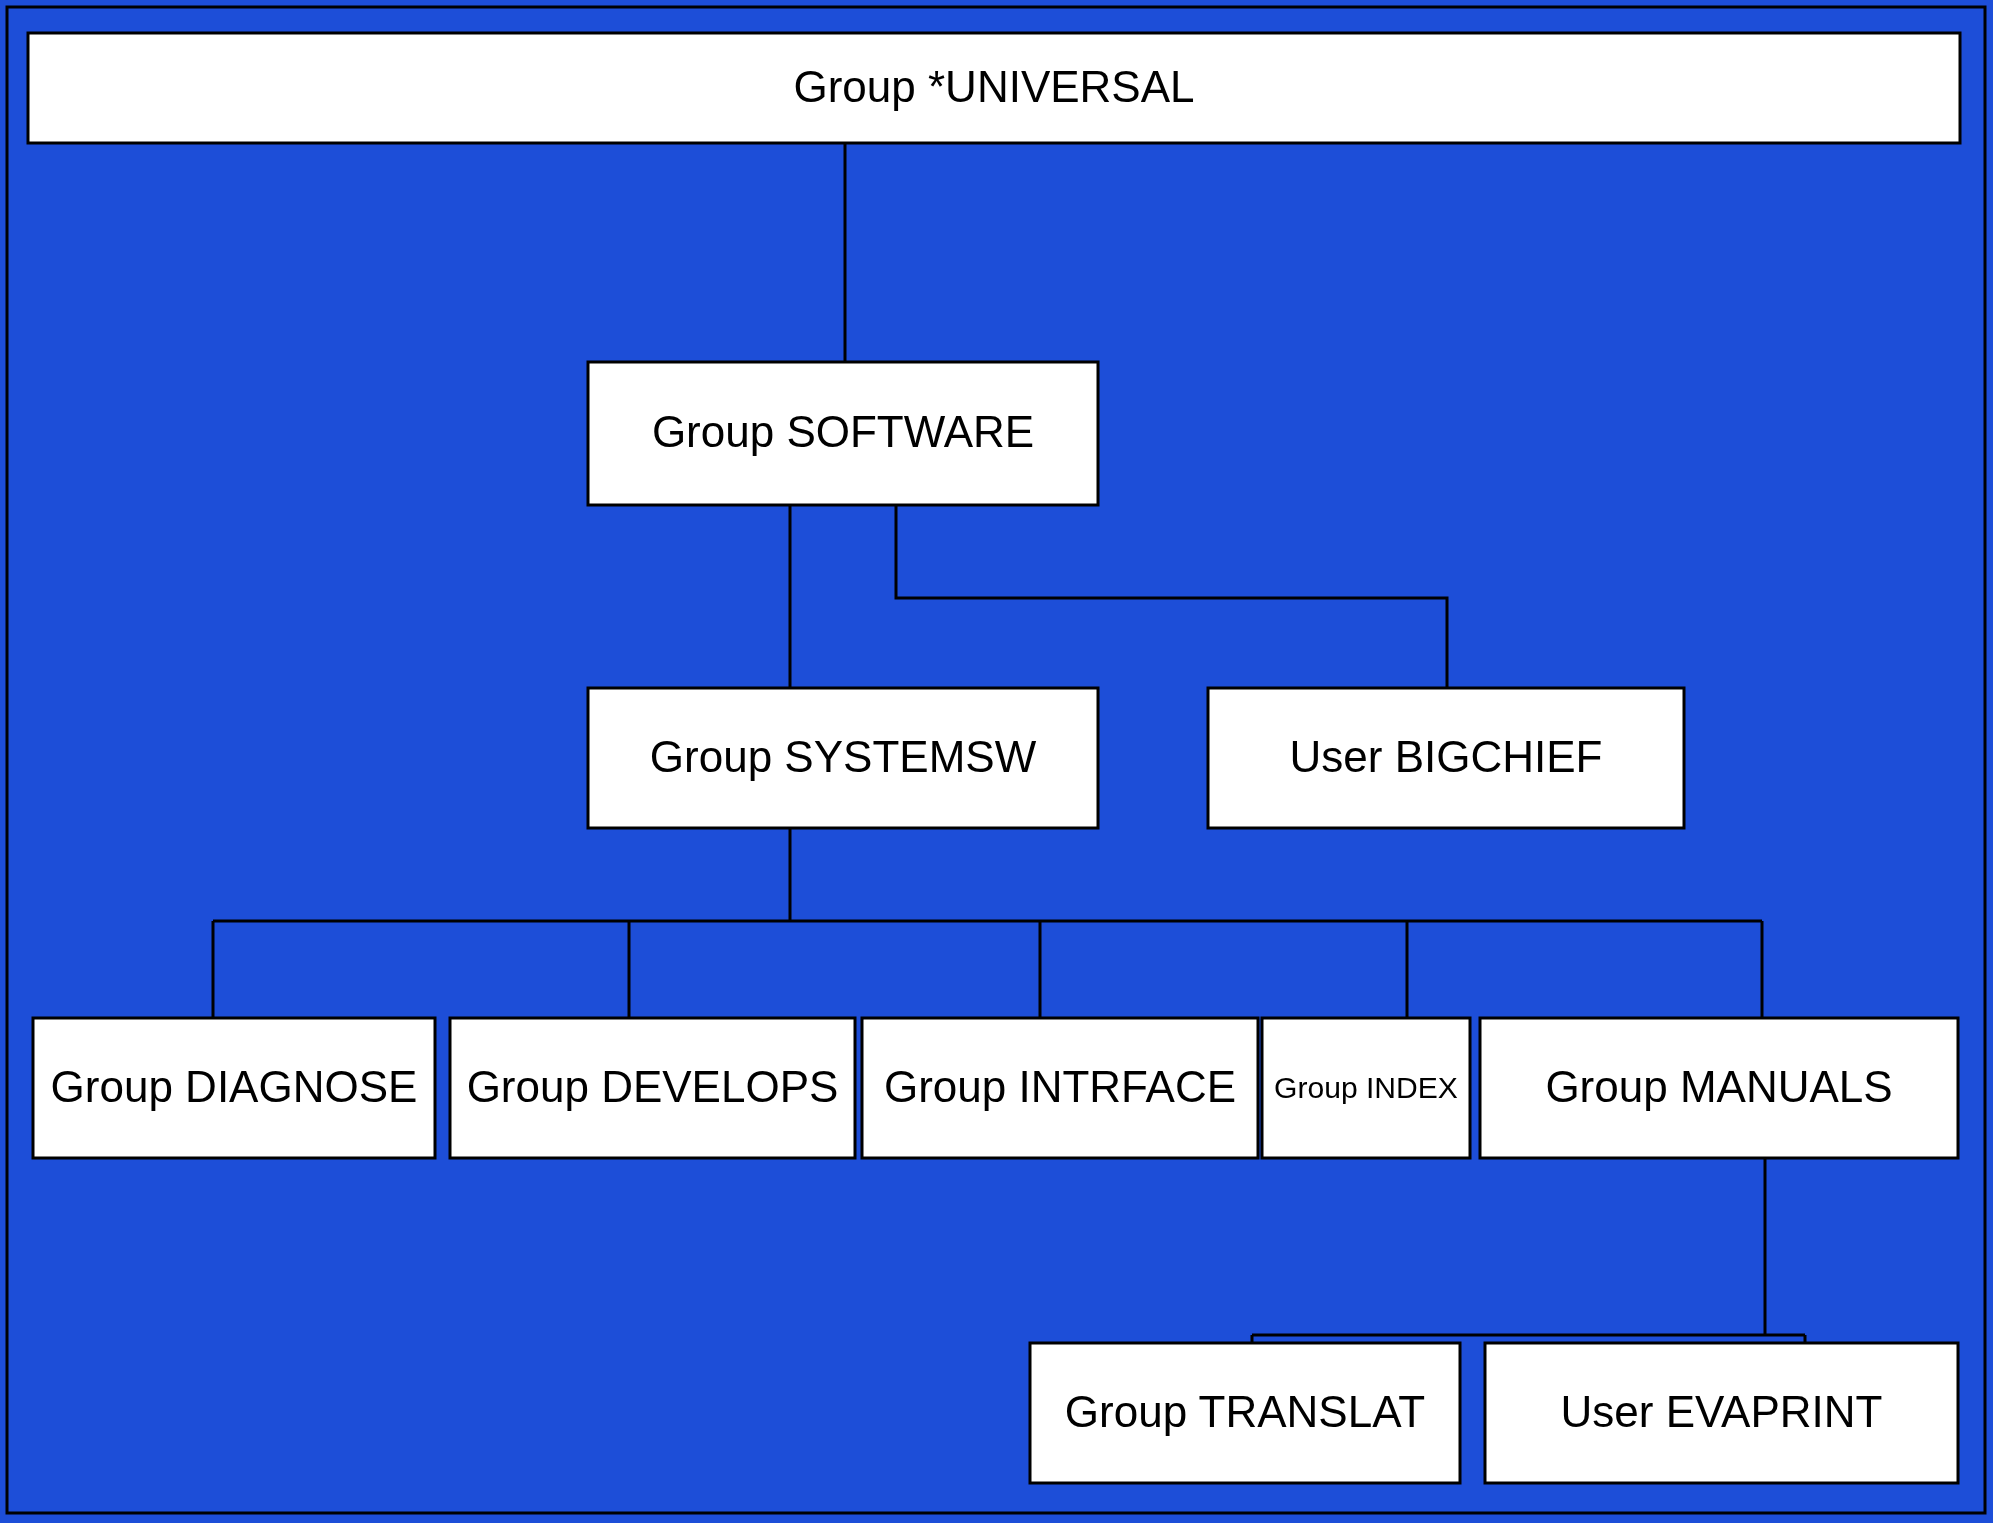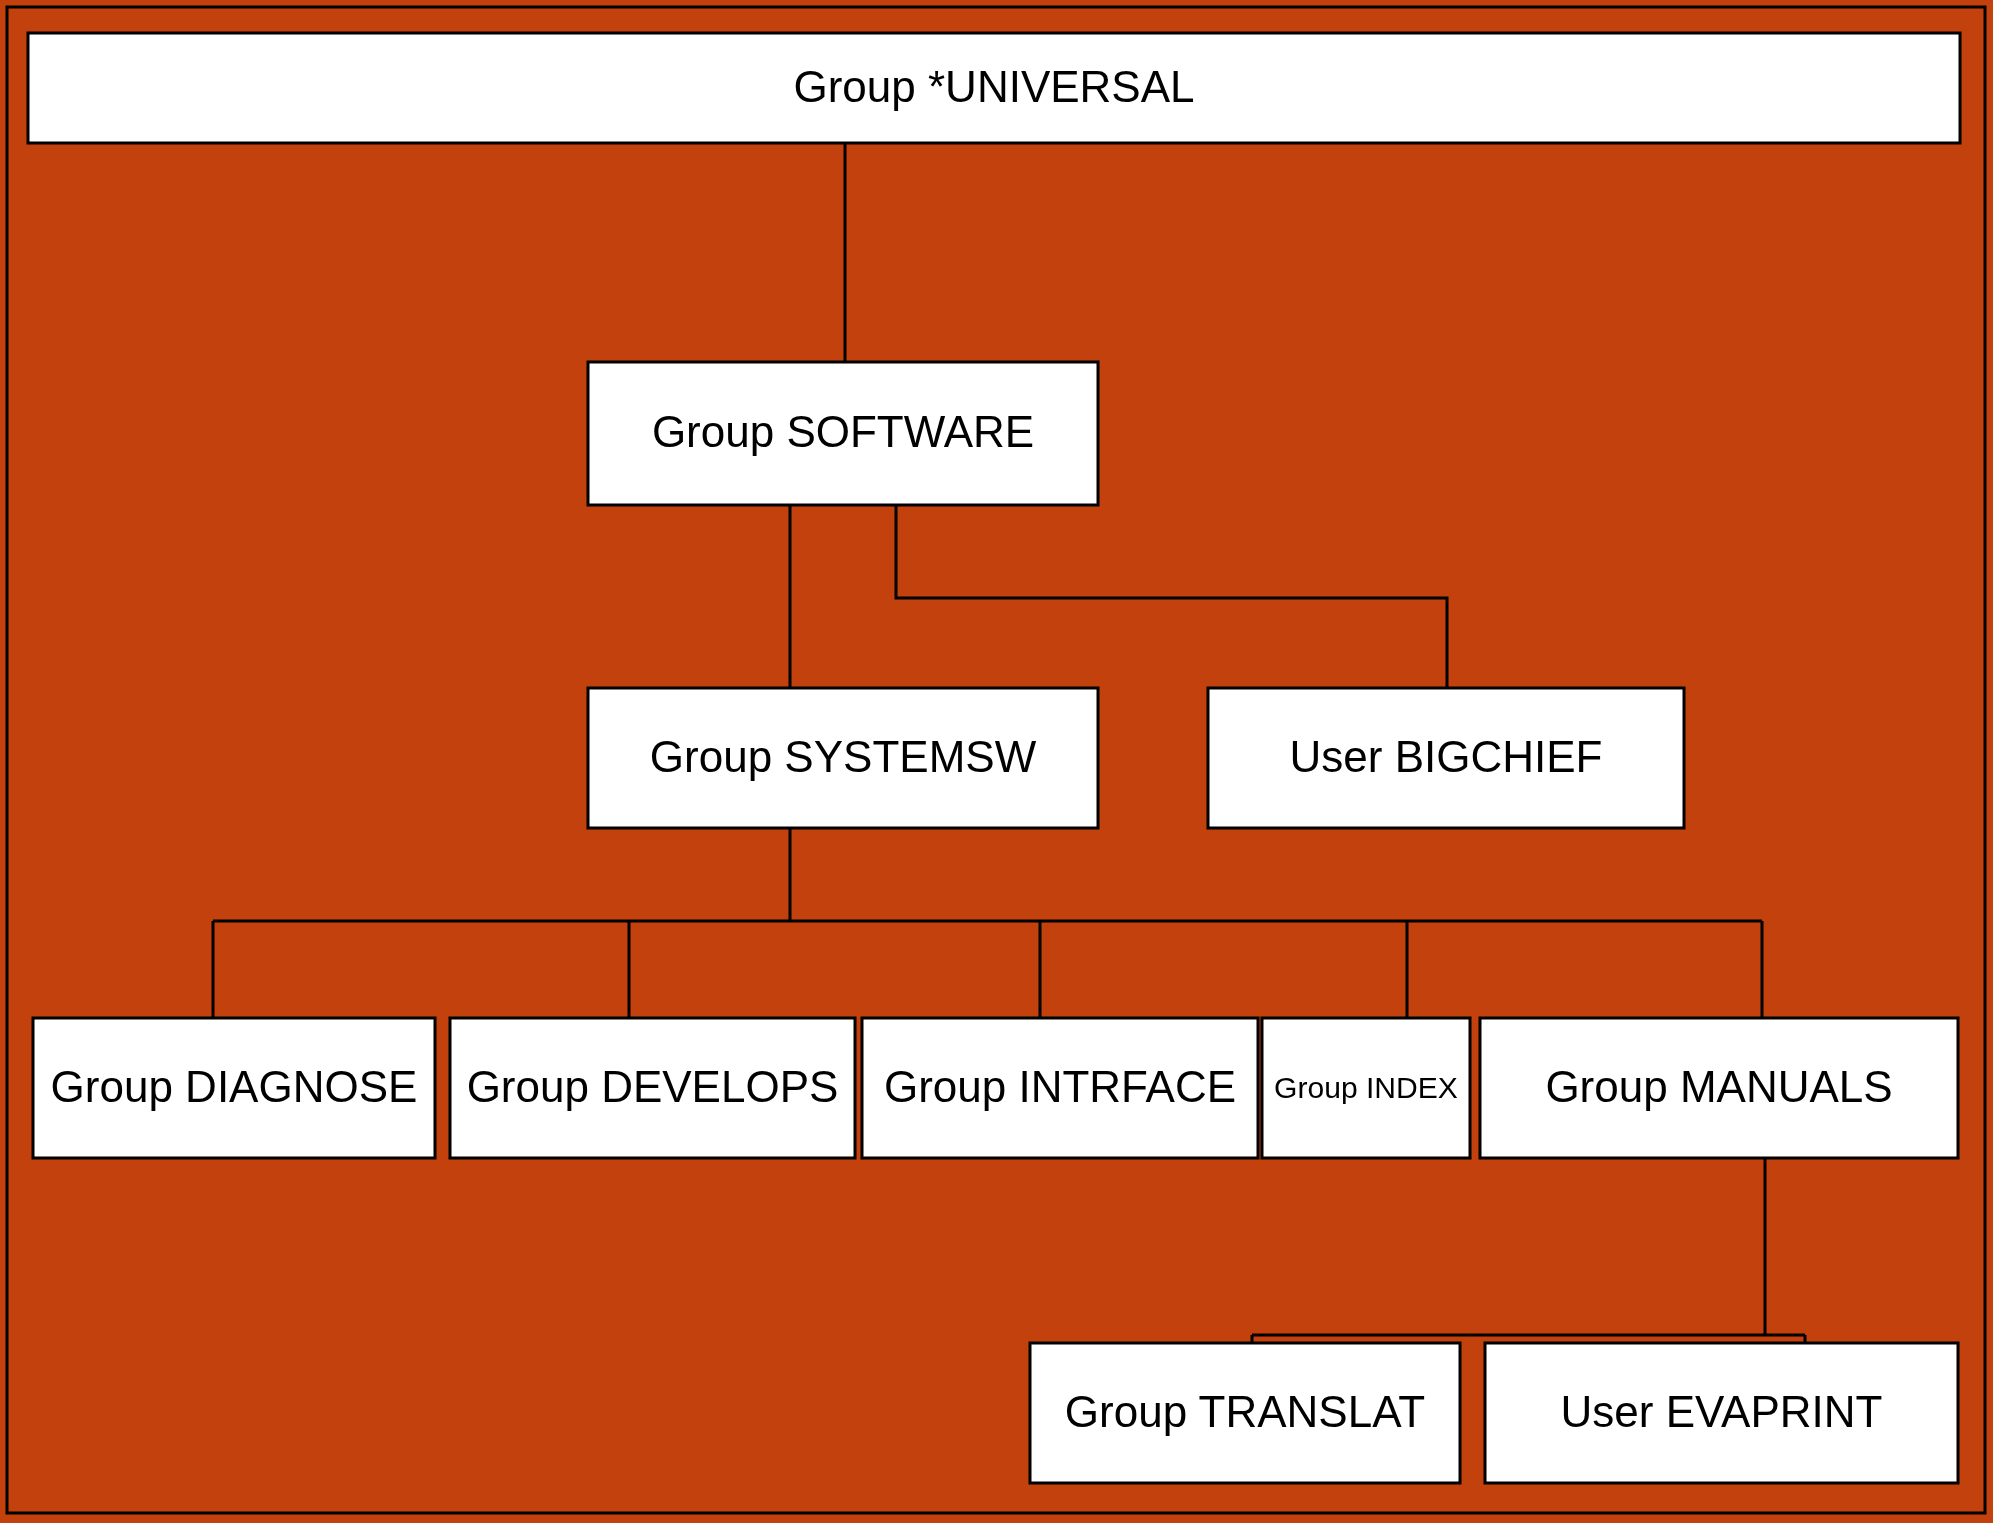--- a/index.html
+++ b/index.html
@@ -4,21 +4,21 @@
 <style>
   html, body {
     margin: 0;
     padding: 0;
     background: #ffffff;
   }
   #stage {
     position: relative;
     width: 1993px;
     height: 1523px;
-    background: #c2410c;
+    background: #1d4ed8;
     font-family: "Liberation Sans", sans-serif;
     overflow: hidden;
   }
   #diagram-svg {
     position: absolute;
     left: 0;
     top: 0;
     width: 1993px;
     height: 1523px;
   }

